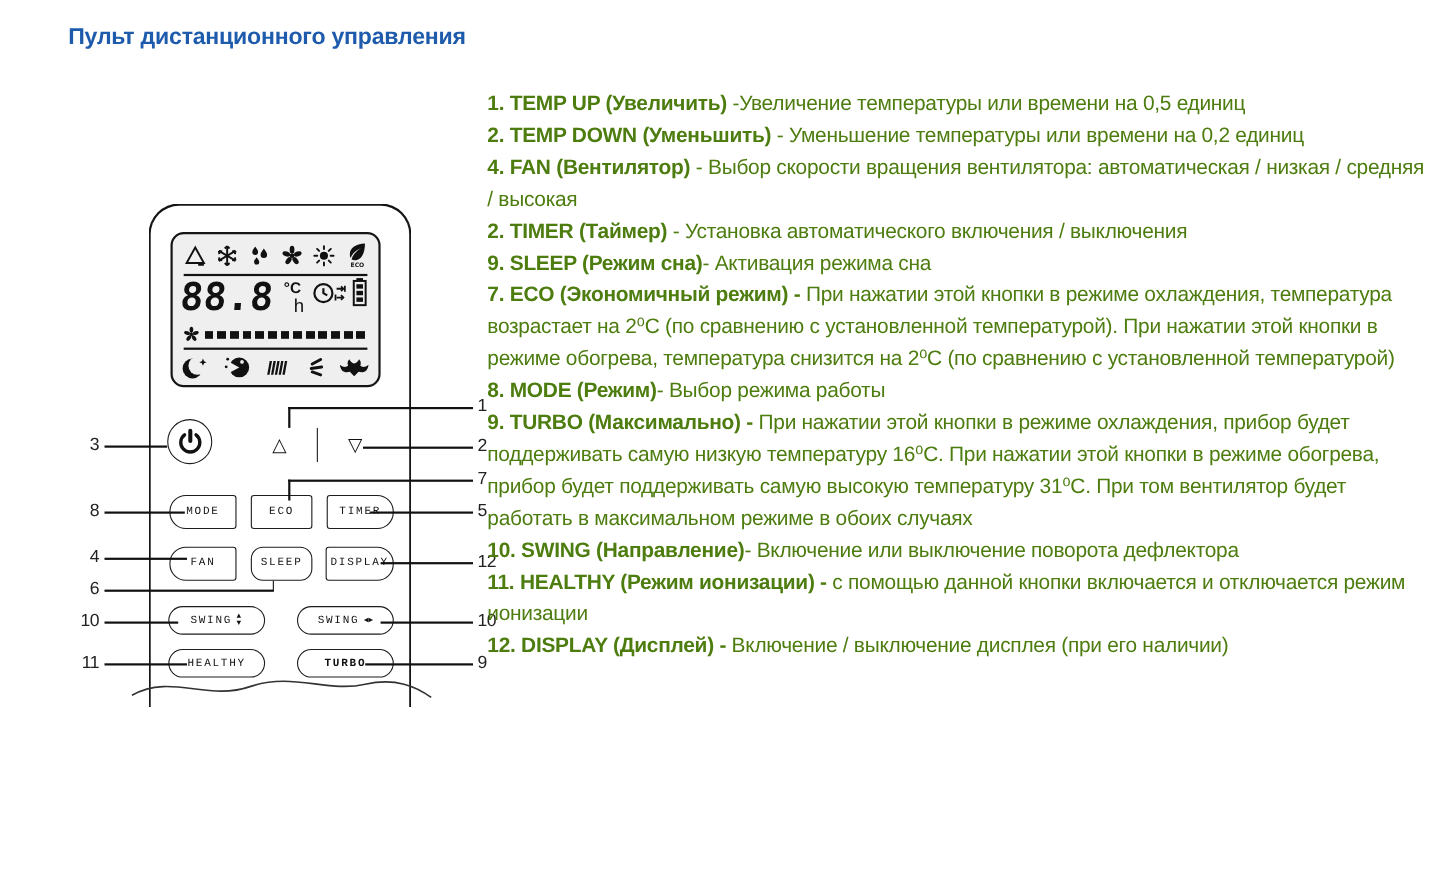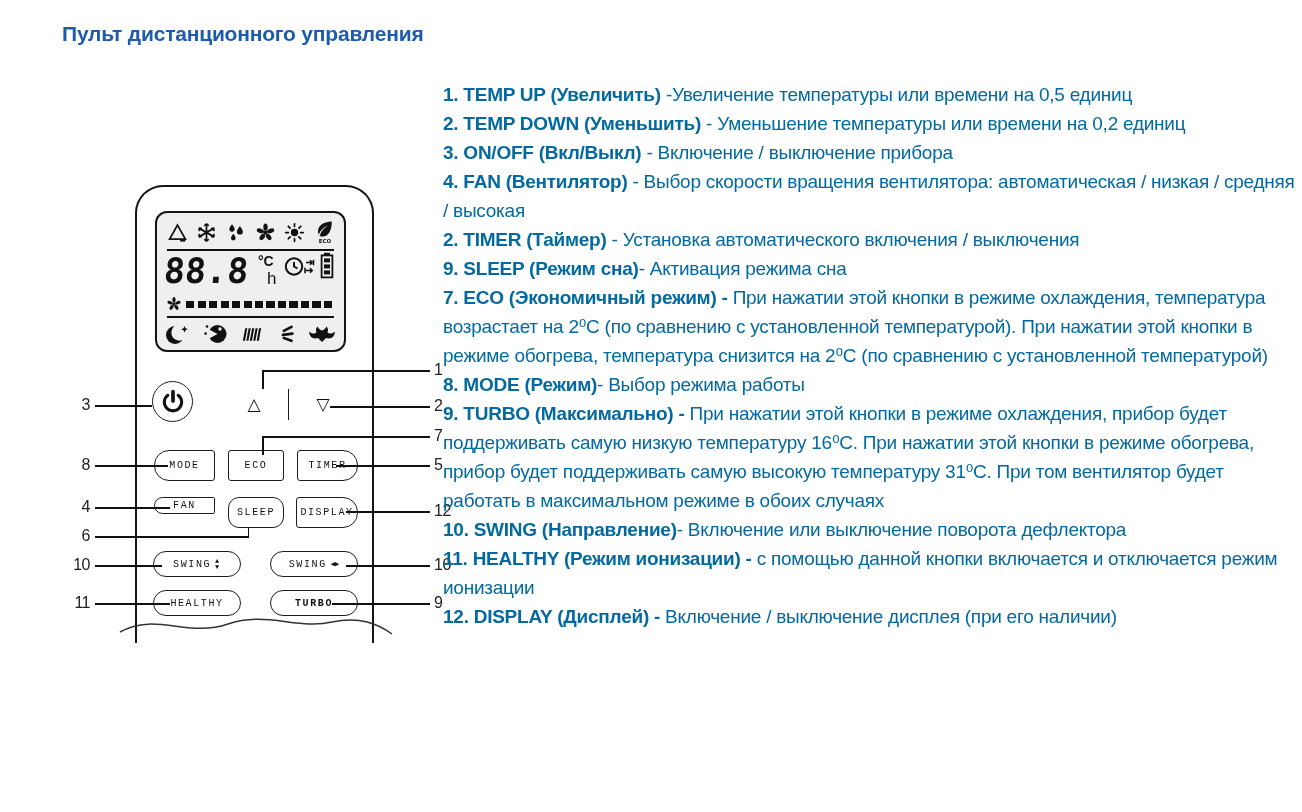--- a/index.html
+++ b/index.html
@@ -8,21 +8,21 @@
     font-family:"Liberation Sans","DejaVu Sans",sans-serif;color:#1a1a1a;
   }
   
   .page-title{
     position:absolute;left:62px;top:22px;font-size:21px;font-weight:700;
     color:#1E5BAC;letter-spacing:-0.2px;
   }
   
   .descriptions{
     position:absolute;left:443px;top:80px;width:855px;
-    font-size:19px;line-height:29px;letter-spacing:-0.25px;color:#0369a1;
+    font-size:19px;line-height:29px;letter-spacing:-0.25px;color:#4d7c0f;
   }
   .descriptions p{margin:0;}
   .descriptions b{font-weight:700;}
   
   .remote-body{
     position:absolute;left:135px;top:185px;width:235px;height:456px;
     border:2.5px solid #151515;border-bottom:none;
     border-radius:28px 28px 0 0;background:#fff;box-sizing:content-box;
   }
   
@@ -58,21 +58,21 @@
   }
   .power-btn{left:15px;top:194px;width:41px;height:41px;border-radius:50%;border-width:1.8px;}
   .rocker{left:83px;top:202px;width:137px;height:31px;border-radius:17px;border-width:2px;
     display:flex;position:absolute;}
   .rocker .half{flex:1;display:flex;align-items:center;justify-content:center;
     font-size:17px;color:#111;}
   .rocker .half.right{border-left:1.7px solid #1d1d1d;}
   .btn-mode   {left:17px; top:263px;width:61px;height:31px;border-radius:15px 3px 3px 15px;}
   .btn-eco    {left:91px; top:263px;width:56px;height:31px;border-radius:3px;}
   .btn-timer  {left:160px;top:263px;width:61px;height:31px;border-radius:3px 15px 15px 3px;}
-  .btn-fan    {left:17px; top:310px;width:61px;height:17px;border-radius:15px 3px 3px 15px;}
+  .btn-fan    {left:17px; top:310px;width:61px;height:31px;border-radius:15px 3px 3px 15px;}
   .btn-sleep  {left:91px; top:310px;width:56px;height:31px;border-radius:11px;font-family:Liberation Mono, monospace;}
   .btn-display{left:159px;top:310px;width:62px;height:31px;border-radius:3px 15px 15px 3px;}
   .btn-swing-v{left:16px; top:364px;width:88px;height:26px;border-radius:14px;gap:4px;}
   .btn-swing-h{left:133px;top:364px;width:88px;height:26px;border-radius:14px;gap:4px;}
   .btn-healthy{left:16px; top:403px;width:88px;height:26px;border-radius:14px;}
   .btn-turbo  {left:133px;top:403px;width:88px;height:26px;border-radius:14px;font-weight:bold;}
   .arrow-col{display:flex;flex-direction:column;font-size:7px;line-height:6px;color:#111;}
   .arrow-row{display:flex;font-size:7px;line-height:7px;color:#111;letter-spacing:0;}
   
   .co-num{position:absolute;font-size:16px;color:#222;letter-spacing:-0.5px;}
@@ -281,21 +281,20 @@
   <div class="co-num" style="top:397px;left:434px;">2</div>
   <div class="co-num" style="top:427px;left:434px;">7</div>
   <div class="co-num" style="top:456px;left:434px;">5</div>
   <div class="co-num" style="top:502px;left:434px;">12</div>
   <div class="co-num" style="top:556px;left:434px;">10</div>
   <div class="co-num" style="top:594px;left:434px;">9</div>
 
   <div class="descriptions">
     <p><b>1. TEMP UP (Увеличить)</b><span> -Увеличение температуры или времени на 0,5 единиц</span></p>
     <p><b>2. TEMP DOWN (Уменьшить)</b><span> - Уменьшение температуры или времени на 0,2 единиц</span></p>
-    <p><b>3. ON/OFF (Вкл/Выкл)</b><span> - Включение / выключение прибора</span></p>
     <p><b>4. FAN (Вентилятор)</b><span> - Выбор скорости вращения вентилятора: автоматическая / низкая / средняя / высокая</span></p>
     <p><b>2. TIMER (Таймер)</b><span> - Установка автоматического включения / выключения</span></p>
     <p><b>9. SLEEP (Режим сна)</b><span>- Активация режима сна</span></p>
     <p><b>7. ECO (Экономичный режим) -</b><span> При нажатии этой кнопки в режиме охлаждения, температура возрастает на 2⁰С (по сравнению с установленной температурой). При нажатии этой кнопки в режиме обогрева, температура снизится на 2⁰С (по сравнению с установленной температурой)</span></p>
     <p><b>8. MODE (Режим)</b><span>- Выбор режима работы</span></p>
     <p><b>9. TURBO (Максимально) -</b><span> При нажатии этой кнопки в режиме охлаждения, прибор будет поддерживать самую низкую температуру 16⁰С. При нажатии этой кнопки в режиме обогрева, прибор будет поддерживать самую высокую температуру 31⁰С. При том вентилятор будет работать в максимальном режиме в обоих случаях</span></p>
     <p><b>10. SWING (Направление)</b><span>- Включение или выключение поворота дефлектора</span></p>
     <p><b>11. HEALTHY (Режим ионизации) -</b><span> с помощью данной кнопки включается и отключается режим ионизации</span></p>
     <p><b>12. DISPLAY (Дисплей) -</b><span> Включение / выключение дисплея (при его наличии)</span></p>
   </div>

